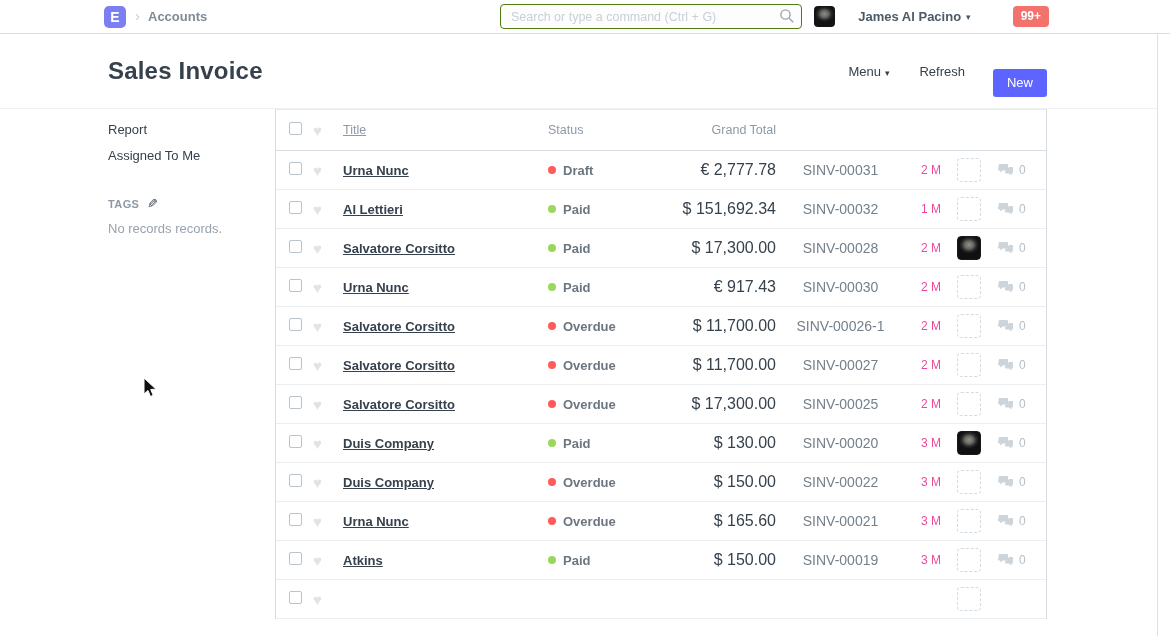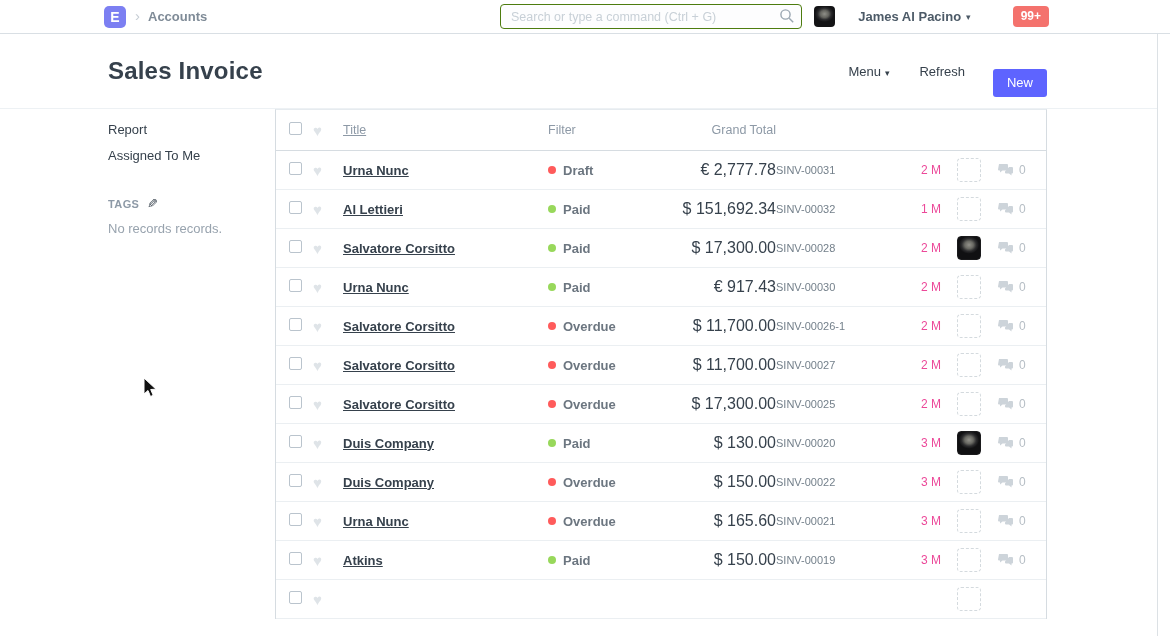--- a/index.html
+++ b/index.html
@@ -58,21 +58,21 @@
   .cell-heart { width:30px; flex:none; font-size:15px; color:#dfe4e8; cursor:pointer; line-height:1; }
   .cell-title { width:205px; flex:none; font-size:13px; font-weight:700; color:#36414c; white-space:nowrap; overflow:hidden; cursor:pointer;text-decoration:underline; }
   .lhead .cell-title { font-weight:500; color:#8d99a6; font-size:12.5px; cursor:default; }
   .cell-status { width:120px; flex:none; display:flex; align-items:center; font-size:13px; font-weight:600; color:#6c7680; }
   .lhead .cell-status { font-weight:500; color:#8d99a6; font-size:12.5px; }
   .dot { width:8px; height:8px; border-radius:50%; margin-right:7px; flex:none; display:inline-block; }
   .dot-red { background:#ff5b5b; }
   .dot-green { background:#98d85b; }
   .cell-total { width:108px; flex:none; text-align:right; font-size:16px; color:#36414c; }
   .lhead .cell-total { color:#8d99a6; font-weight:500; font-size:12.5px; }
-  .cell-id { width:129px; flex:none; text-align:left; font-size:11px; color:#74808b; cursor:pointer; }
+  .cell-id { width:129px; flex:none; text-align:center; font-size:14px; color:#74808b; cursor:pointer; }
   .cell-age { width:52px; flex:none; text-align:center; font-size:12px; color:#ec4899; }
   .cell-avatar { width:34px; flex:none; display:flex; justify-content:flex-start; }
   .av { width:24px; height:24px; border-radius:4px; display:inline-block; }
   .av-empty { border:1px dashed #d4dade; background:#fff; cursor:pointer; }
   .av-photo { background:radial-gradient(ellipse 46% 40% at 50% 36%, #93928b 0%, #6a6a64 42%, #2c2c2e 72%, #101012 100%); border:1px solid #1a1a1c; cursor:pointer; }
   .cell-comments { flex:1; display:flex; align-items:center; padding-left:7px; }
   .comment-count { font-style:normal; font-size:12px; color:#b6bec5; margin-left:5px; }
 
   
   .scroll-gutter { position:absolute; top:0; right:0; width:13px; height:636px; background:#fff; border-left:1px solid #dce1e5; }
@@ -126,21 +126,21 @@
     </aside>
 
     <section class="list-box">
 
 
       <div class="lhead">
         <span class="cell-pad"></span>
         <span class="cell-check"><span class="cbox"></span></span>
         <span class="cell-heart">♥</span>
         <span class="cell-title">Title</span>
-        <span class="cell-status">Filter</span>
+        <span class="cell-status">Status</span>
         <span class="cell-total">Grand Total</span>
         <span class="cell-id"></span>
           <span class="cell-age"></span>
           <span class="cell-avatar"></span>
           <span class="cell-comments"></span>
       </div>
 
       <div id="rows-wrap">
           <div class="lrow">
     <span class="cell-pad"></span>

